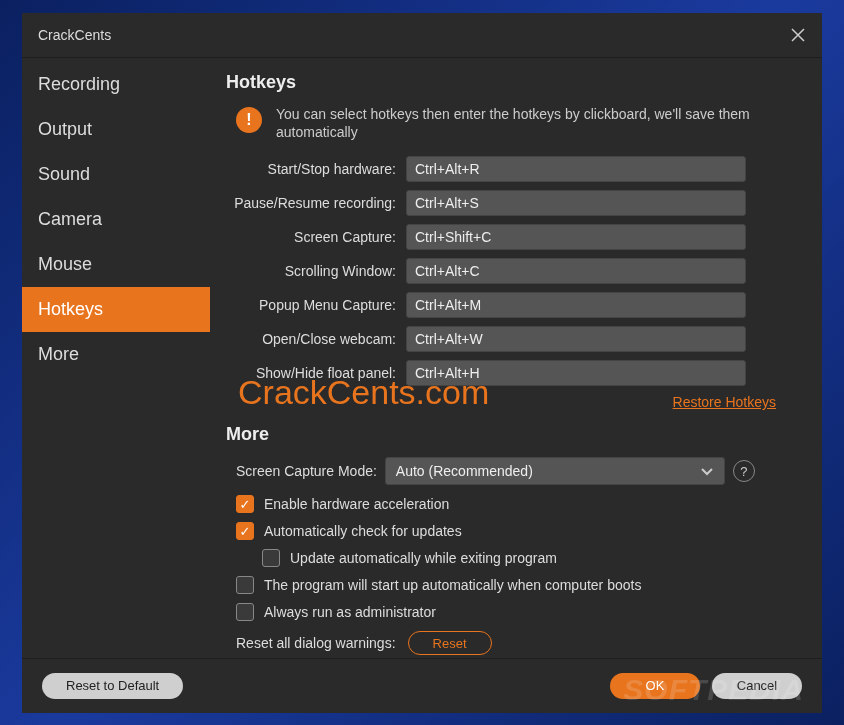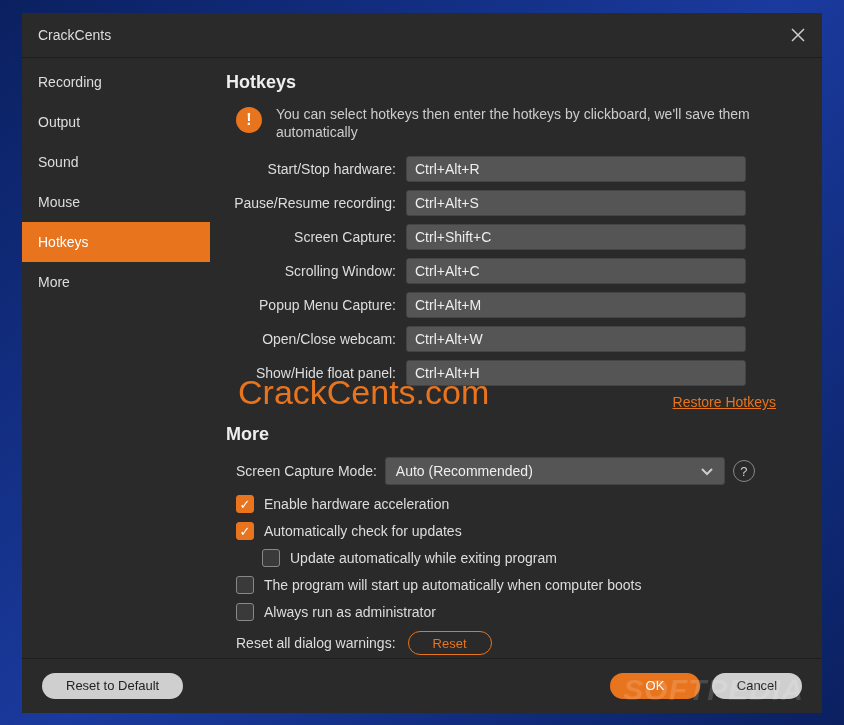--- a/index.html
+++ b/index.html
@@ -27,21 +27,21 @@
       flex: 1; display: flex; min-height: 0;
       border-top: 1px solid #1e1e1e;
     }
     .sidebar {
       width: 188px;
       background: #2a2a2a;
       padding-top: 4px;
     }
     .sidebar-item {
       padding: 12px 0 12px 16px;
-      color: #ddd; font-size: 14px;
+      color: #ddd; font-size: 18px;
       cursor: pointer;
     }
     .sidebar-item.active {
       background: #e8741e;
       color: #fff;
     }
     .content {
       flex: 1; min-width: 0;
       color: #ddd;
       overflow-y: auto;
@@ -140,20 +140,21 @@
           <path d="M1 1 L13 13 M13 1 L1 13" stroke="currentColor" stroke-width="1.5" fill="none"></path>
         </svg>
     </div>
   </div>
 
   <div class="body">
     <div class="sidebar">
       <div class="sidebar-item"><span>Recording</span></div>
       <div class="sidebar-item"><span>Output</span></div>
       <div class="sidebar-item"><span>Sound</span></div>
+      <div class="sidebar-item"><span>Camera</span></div>
       <div class="sidebar-item"><span>Mouse</span></div>
       <div class="sidebar-item active"><span>Hotkeys</span></div>
       <div class="sidebar-item"><span>More</span></div>
     </div>
 
     <div class="content">
       <h2 class="section">Hotkeys</h2>
 
       <div class="info-row">
         <div class="info-icon">!</div>

